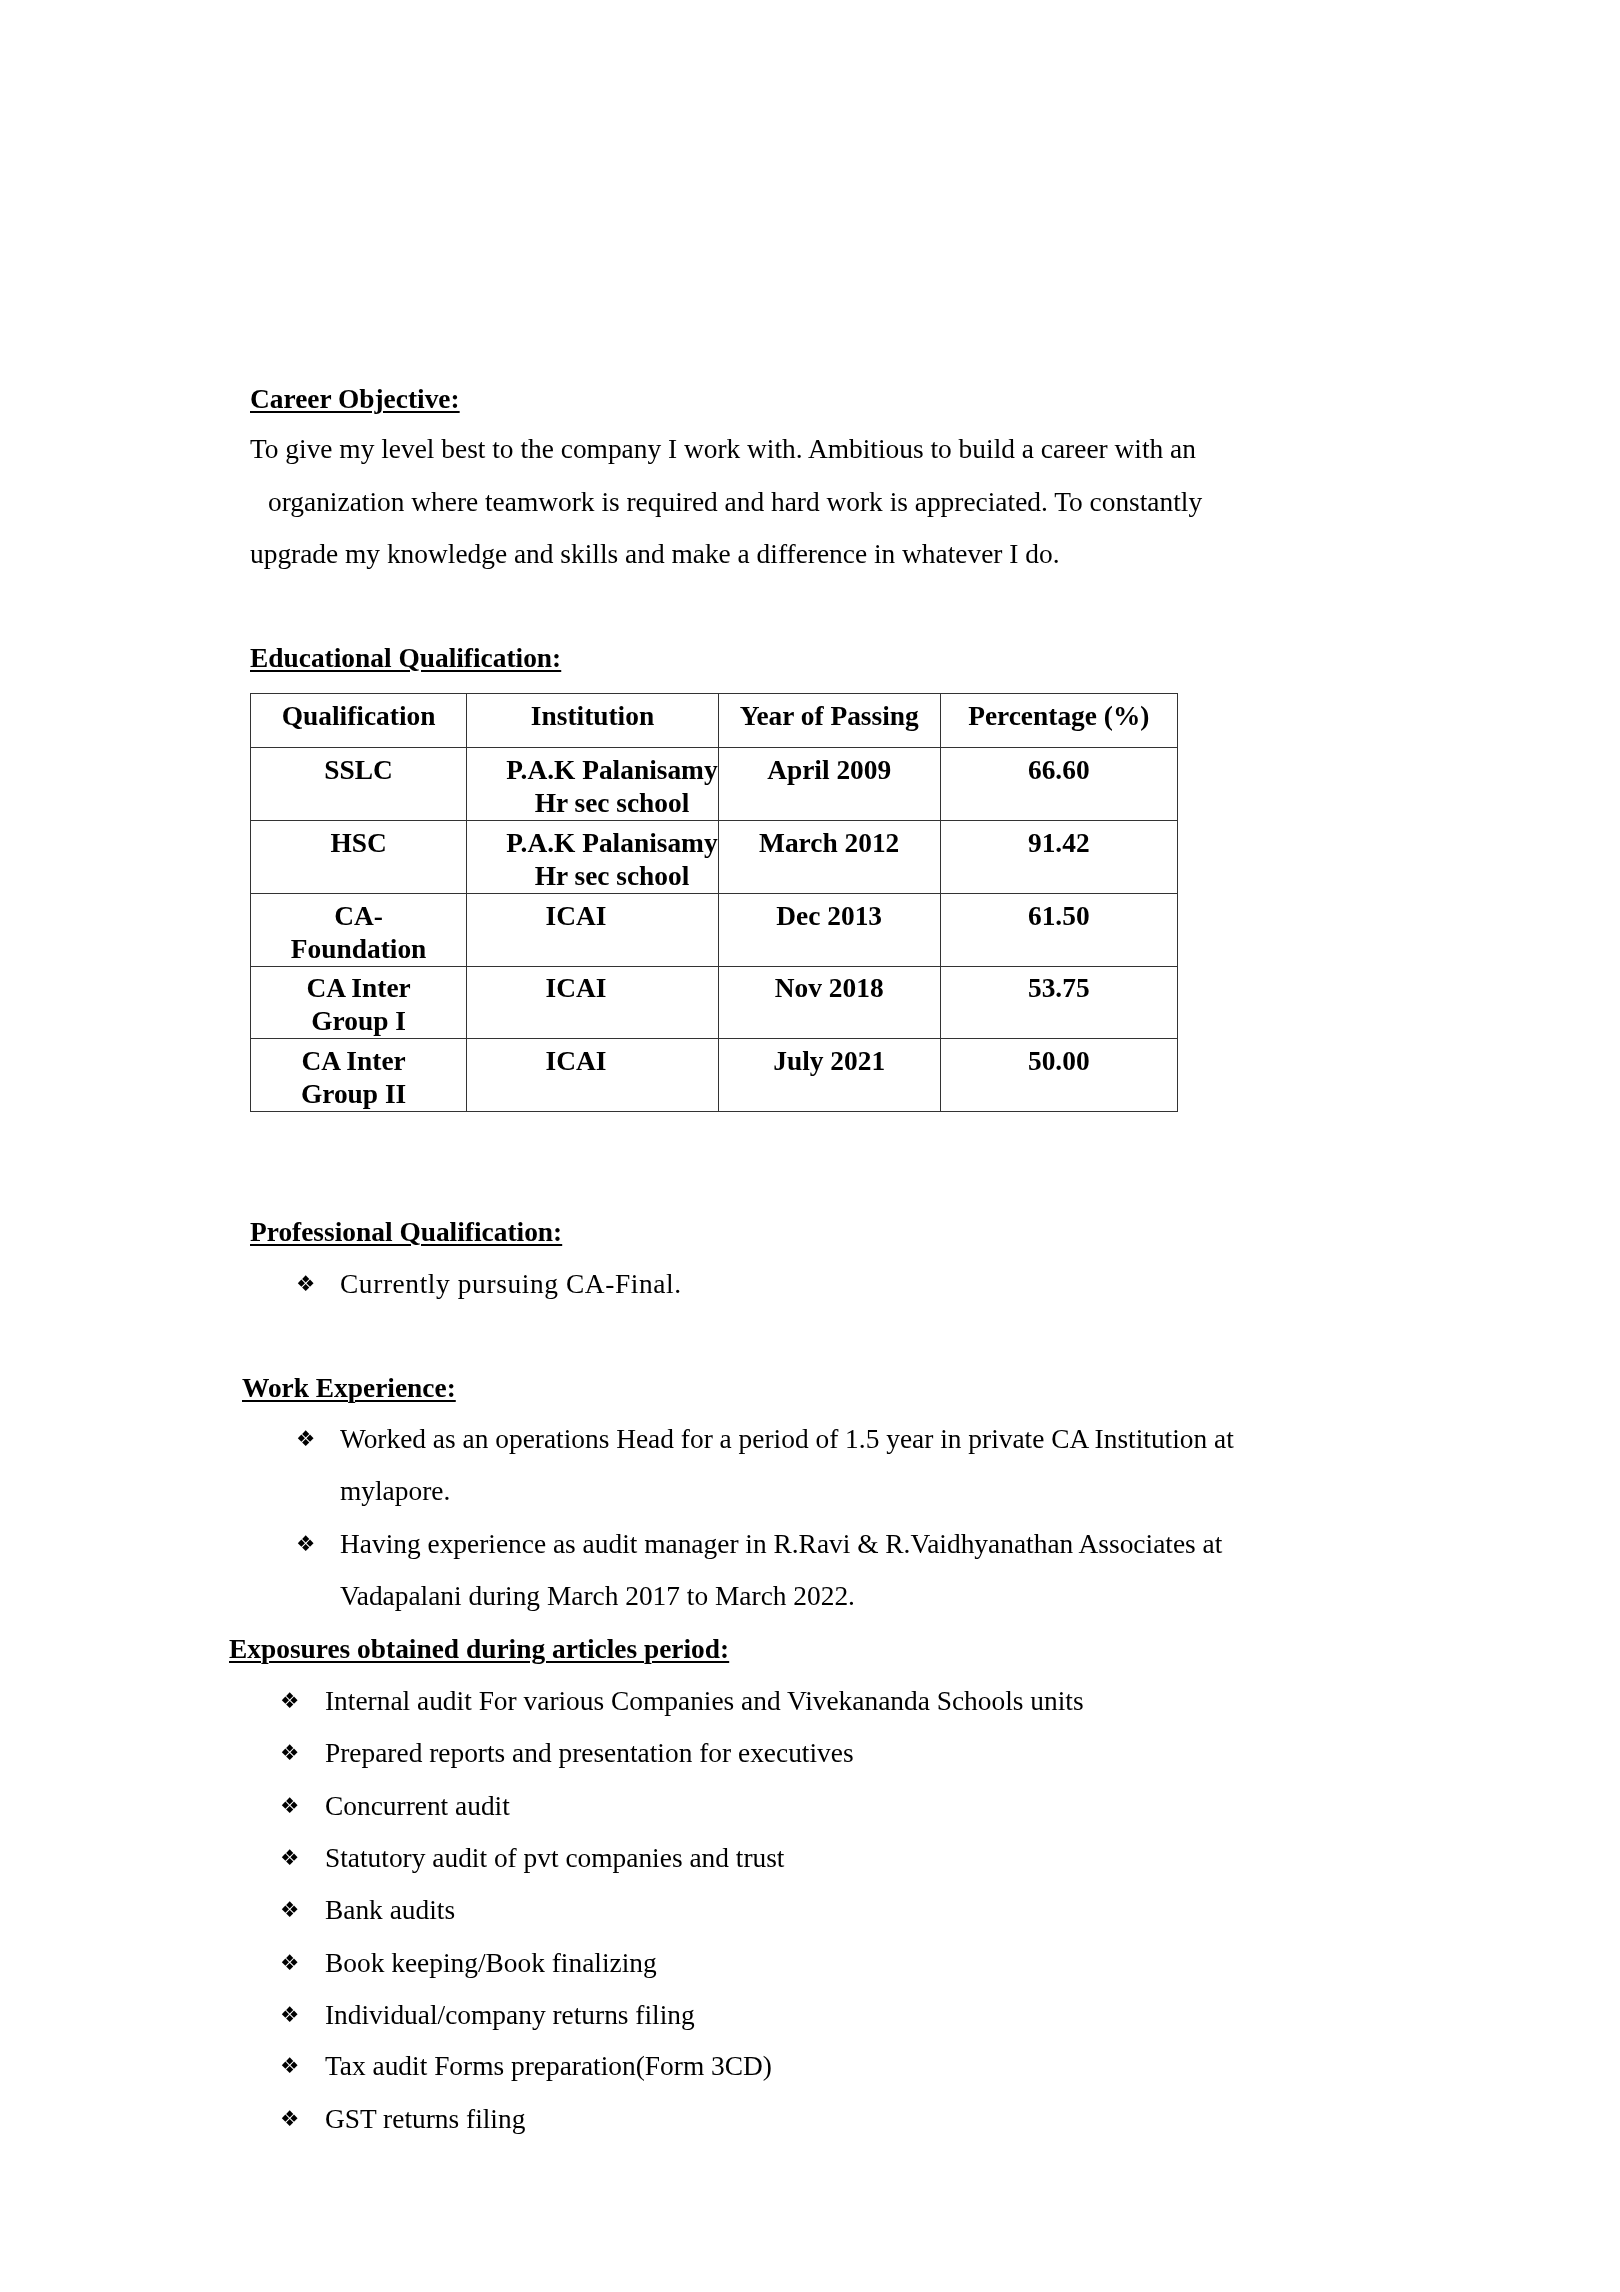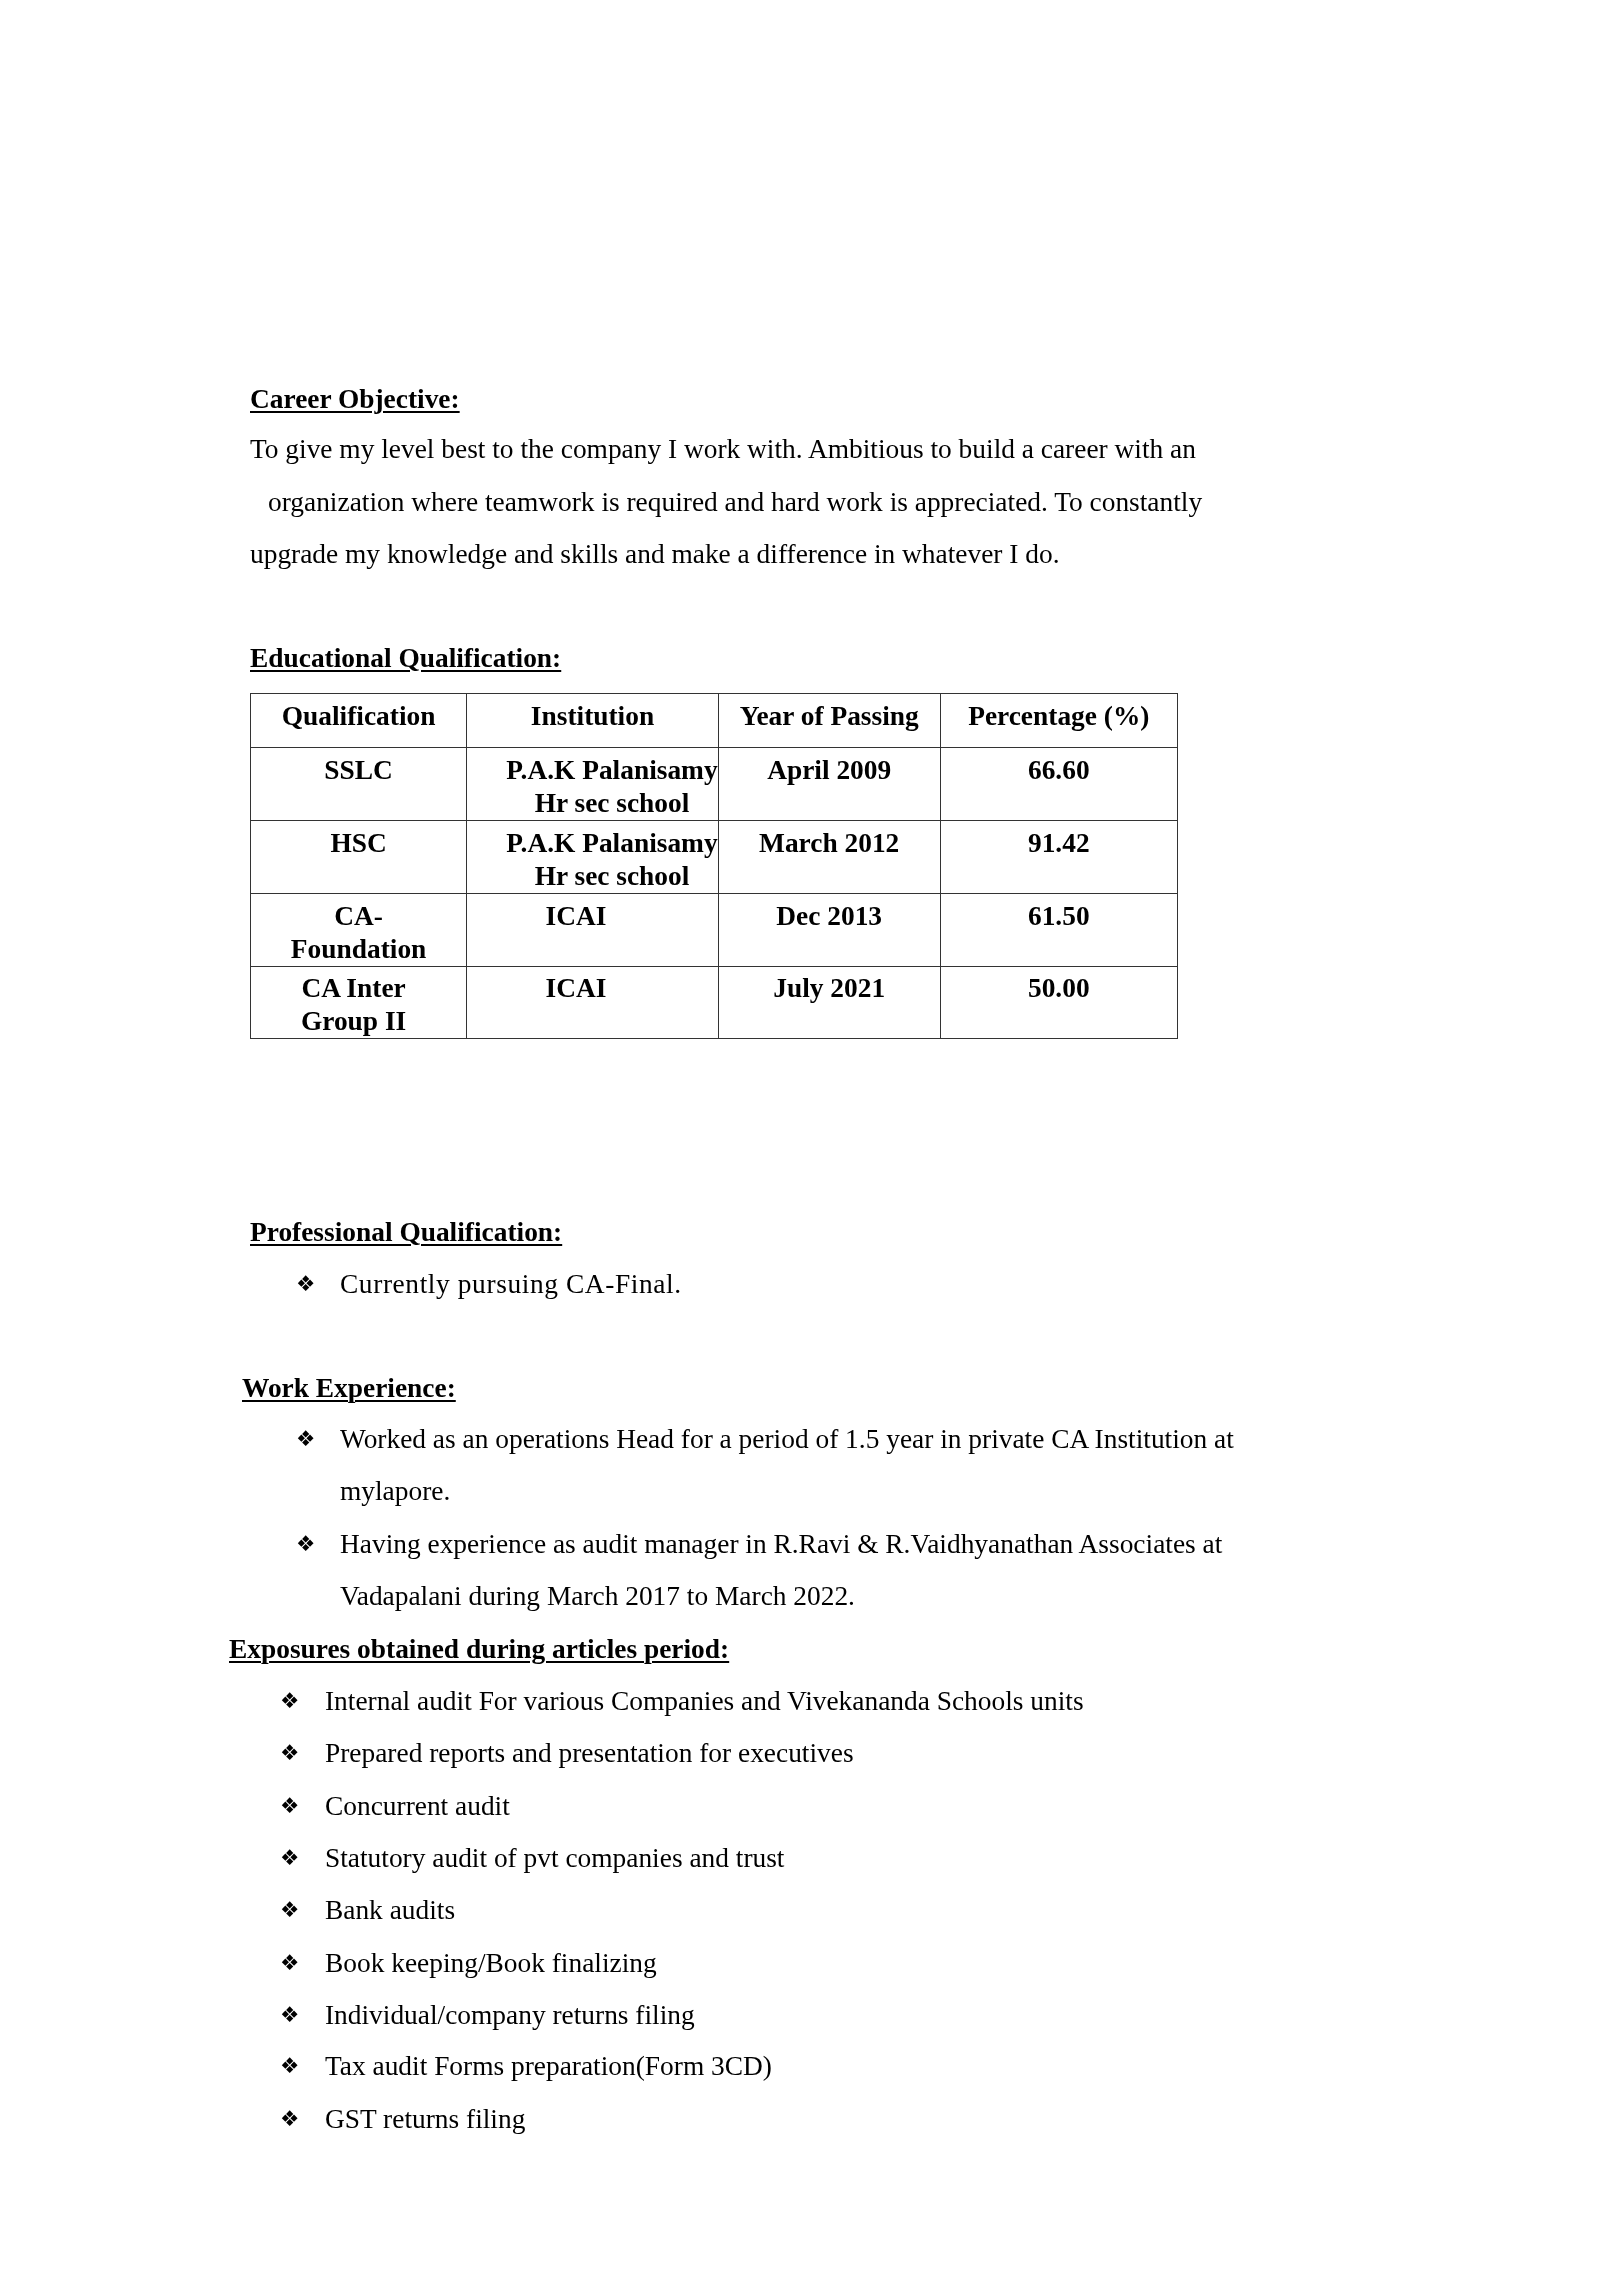--- a/index.html
+++ b/index.html
@@ -50,20 +50,26 @@
       <td>March 2012</td>
       <td>91.42</td>
     </tr>
     <tr>
       <td style="padding-left:29px;padding-right:29px;">CA-Foundation</td>
       <td style="padding-right:39px;">ICAI</td>
       <td>Dec 2013</td>
       <td>61.50</td>
     </tr>
     <tr>
+      <td style="padding-left:39px;padding-right:39px;">CA Inter Group I</td>
+      <td style="padding-right:39px;">ICAI</td>
+      <td>Nov 2018</td>
+      <td>53.75</td>
+    </tr>
+    <tr>
       <td style="padding-left:29px;padding-right:39px;">CA Inter Group II</td>
       <td style="padding-right:39px;">ICAI</td>
       <td>July 2021</td>
       <td>50.00</td>
     </tr>
   </tbody>
 </table>
 
 <div class="abs heading" style="left:250px; top:1217px;">Professional  Qualification:</div>
 <div class="abs bullet" style="left:296px; top:1269px;">❖</div>

